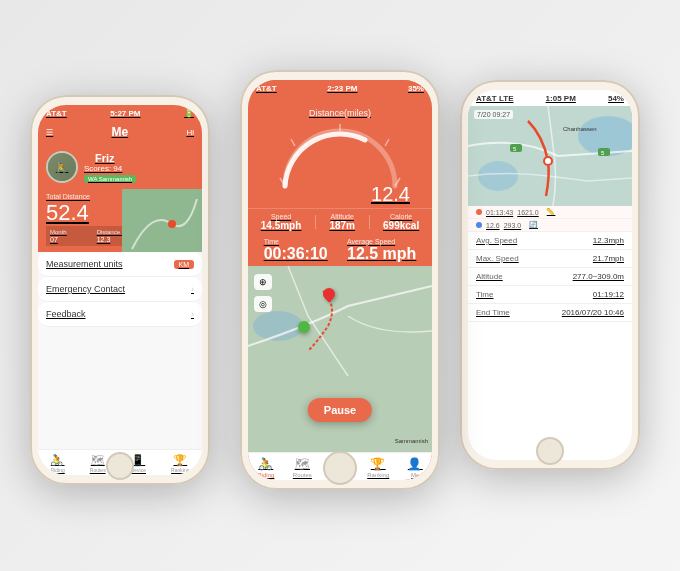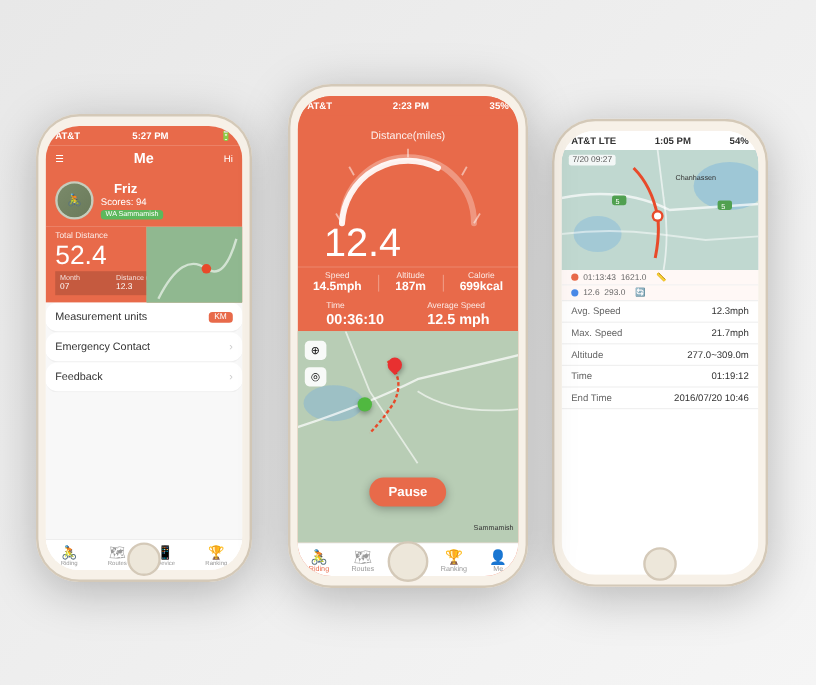--- a/index.html
+++ b/index.html
@@ -47,34 +47,35 @@
       height: 390px;
       top: 95px;
       left: 30px;
       z-index: 5;
     }
 
     
     .phone-right {
       width: 180px;
       height: 390px;
-      top: 99px;
+      top: 80px;
       left: 460px;
       z-index: 5;
     }
 
     .phone-inner {
       position: absolute;
       top: 10px;
       left: 8px;
       right: 8px;
       bottom: 10px;
       border-radius: 28px;
       overflow: hidden;
       background: #f0abfc;
+      text-decoration: underline;
     }
 
     
     .phone-home {
       position: absolute;
       bottom: 5px;
       left: 50%;
       transform: translateX(-50%);
       width: 28px;
       height: 28px;
@@ -132,23 +133,23 @@
 
     .distance-label {
       color: rgba(255,255,255,0.9);
       font-size: 9px;
       text-align: center;
       margin-top: 2px;
     }
 
     .distance-value {
       color: #fff;
-      font-size: 33px;
+      font-size: 20px;
       font-weight: 300;
-      text-align: left;
+      text-align: right;
       line-height: 1;
       margin-top: -2px;
     }
 
     .stats-row {
       display: flex;
       justify-content: space-around;
       padding: 4px 6px;
       border-top: 1px solid rgba(255,255,255,0.2);
     }
@@ -187,21 +188,21 @@
       flex-direction: column;
       align-items: flex-start;
     }
 
     .time-label {
       font-size: 7px;
       color: rgba(255,255,255,0.85);
     }
 
     .time-value {
-      font-size: 12px;
+      font-size: 16px;
       font-weight: 600;
       color: #fff;
       text-align: right;
     }
 
     
     .center-map {
       flex: 1;
       background: #c8d8c0;
       position: relative;

